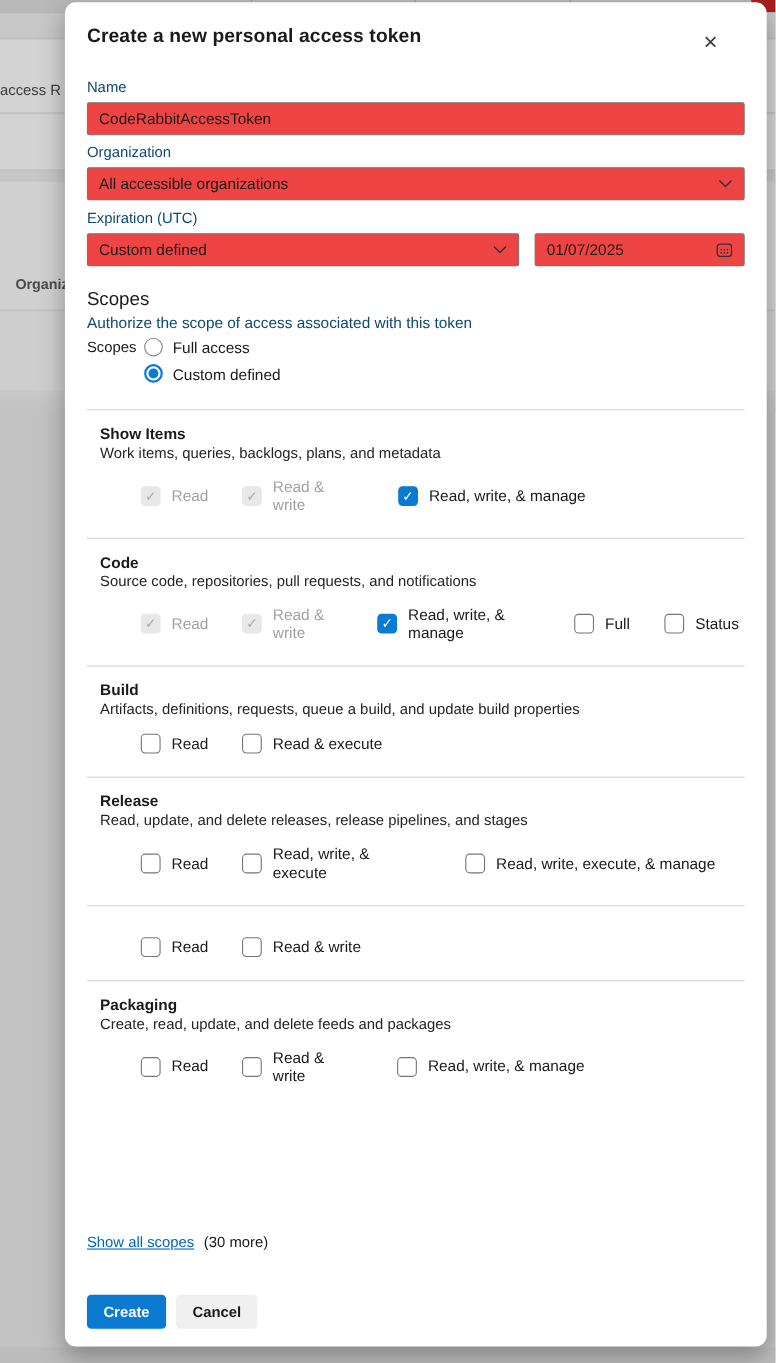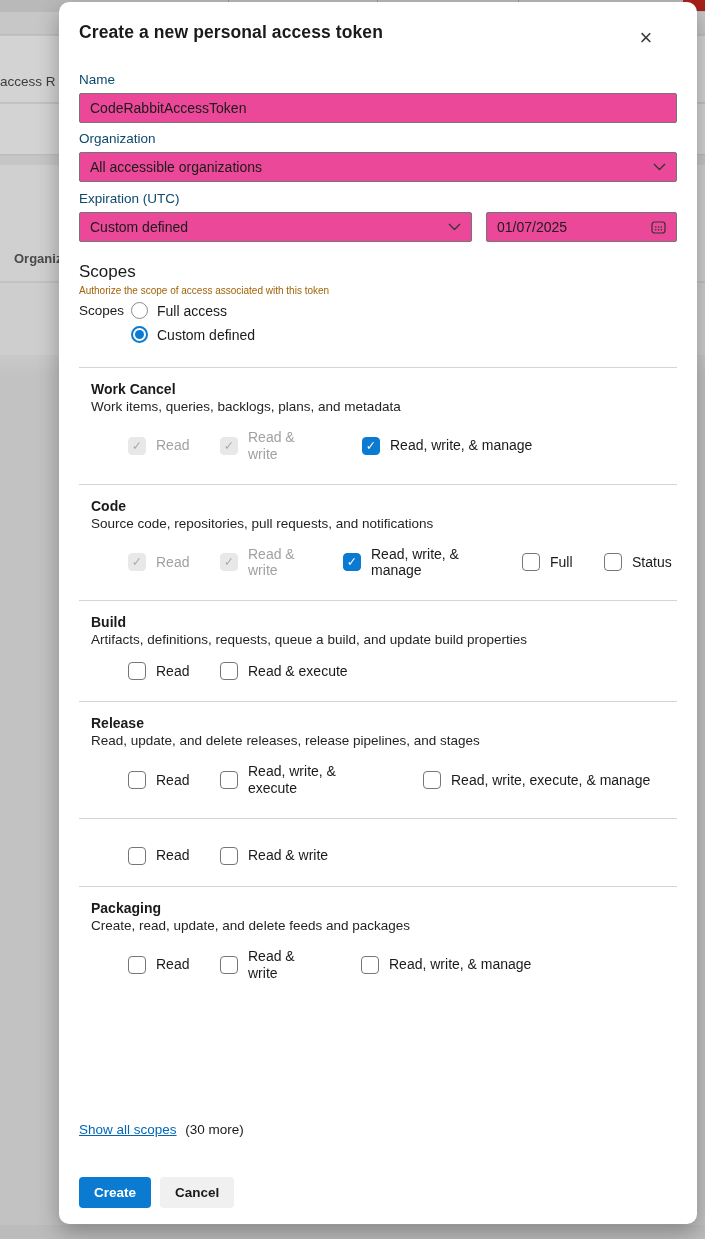--- a/index.html
+++ b/index.html
@@ -33,31 +33,31 @@
     font-size:22px; line-height:24px; text-align:center; color:#3b3b3b; cursor:pointer;
     font-weight:300; }
 
   .field-label { font-size:13.5px; color:#0c4a6e; }
   .lbl-name { margin-top:29px; }
   .lbl-org  { margin-top:8px; }
   .lbl-exp  { margin-top:9px; }
 
   .text-input, .select-box, .date-box {
     margin-top:6px; height:30px; border:1px solid #757575; border-radius:2px;
-    background:#ec4899; display:flex; align-items:center; padding:0 10px; font-size:14px; }
+    background:#ef4444; display:flex; align-items:center; padding:0 10px; font-size:14px; }
   .text-input { width:598px; }
   .select-box { width:598px; justify-content:space-between; cursor:pointer;gap:38px; }
   .exp-row { display:flex; gap:14px; }
   .exp-row .select-box { width:393px; }
   .date-box { width:191px; justify-content:space-between; cursor:pointer; }
 
   .chev svg, .cal svg { display:block; }
 
   .scopes-heading { margin-top:20px; font-size:17px; color:#1a1a1a; }
-  .scopes-desc { margin-top:3px; font-size:10px; color:#a16207; }
+  .scopes-desc { margin-top:3px; font-size:14px; color:#0c4a6e; }
 
   .radio-group { margin-top:4px; }
   .radio-row { display:flex; align-items:center; min-height:21px; }
   .radio-row + .radio-row { margin-top:3px; }
   .radio-legend { width:52px; font-size:13.5px; color:#1a1a1a; }
   .radio-indent { margin-left:52px; }
   .radio-circle { width:17px; height:17px; border:1px solid #8a8a8a; border-radius:50%;
     background:#fff; flex:none; position:relative; }
   .radio-item { display:flex; align-items:center; cursor:pointer; }
   .radio-item .radio-label { margin-left:9px; font-size:14px; }
@@ -187,21 +187,21 @@
       <span class="radio-item radio-indent st-checked">
         <span class="radio-circle"></span>
         <span class="radio-label">Custom defined</span>
       </span>
     </div>
   </div>
 
   <div class="sections">
 
     <div class="section sec-0">
-      <div class="sec-title">Work Cancel</div>
+      <div class="sec-title">Show Items</div>
       <div class="sec-desc">Work items, queries, backlogs, plans, and metadata</div>
       <div class="cb-row">
         <span class="cb-item st-checked-disabled">
           <span class="cb-box"></span>
           <span class="cb-label">Read</span>
           </span>
         <span class="cb-item st-checked-disabled">
           <span class="cb-box"></span>
           <span class="cb-label">Read &amp; write</span>
           </span>

